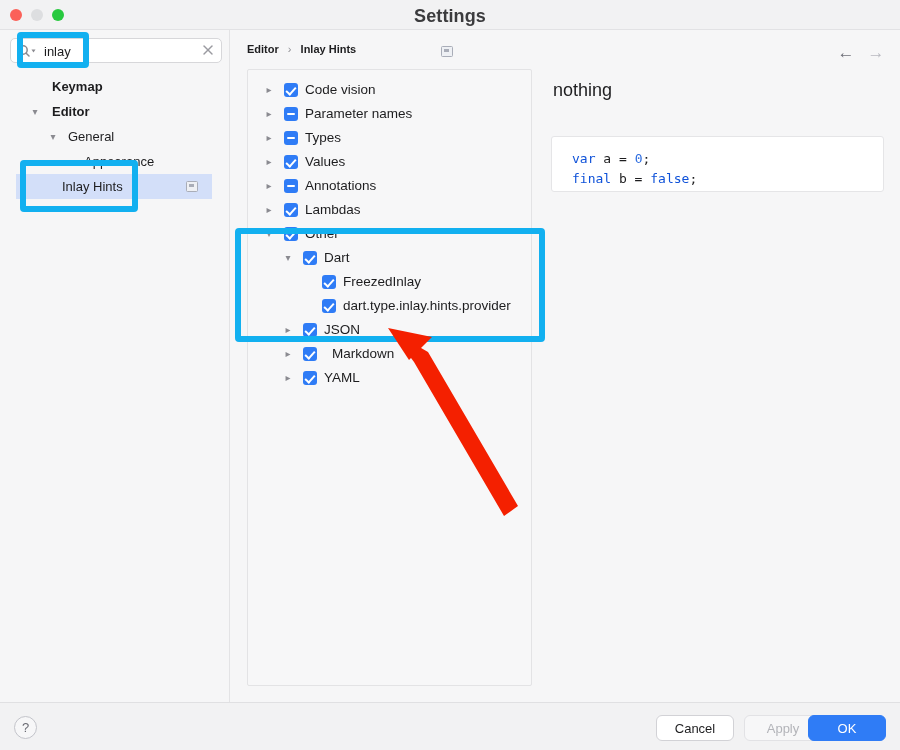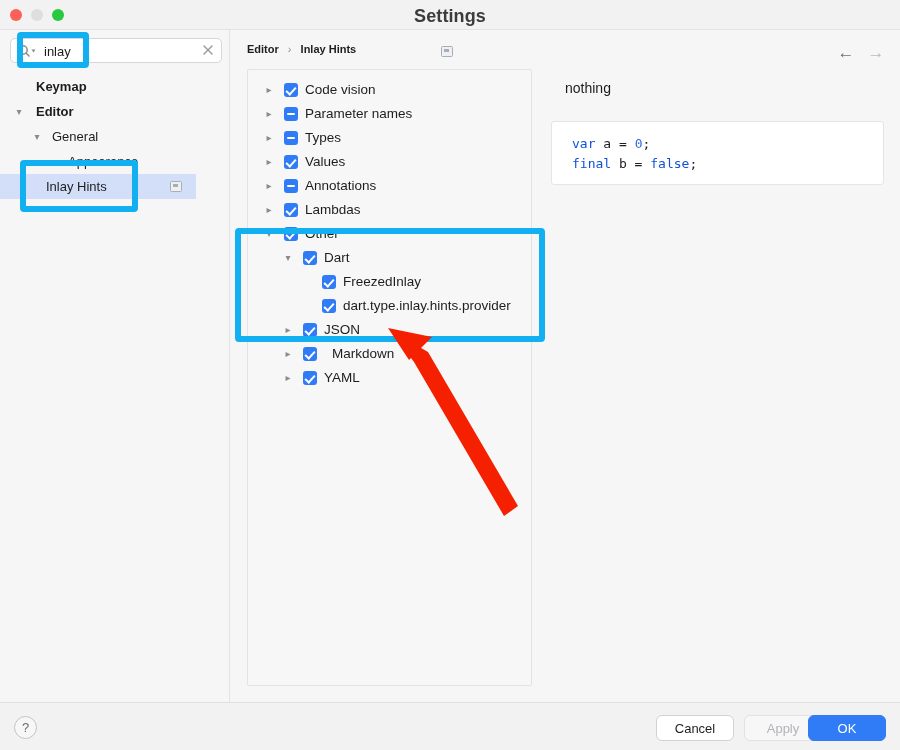--- a/index.html
+++ b/index.html
@@ -87,21 +87,21 @@
   #search-clear {
     position: absolute;
     right: 6px; top: 4px;
     width: 14px; height: 14px;
     cursor: pointer;
   }
 
   
   .side-row {
     position: absolute;
-    left: 0;
+    left: 16px;
     width: 196px; height: 25px;
     font-size: 13px;
     color: #1d1d1f;
     line-height: 25px;
     white-space: nowrap;
   }
   .side-row.selected { background: #d3dff9; }
   .side-row .chev {
     position: absolute;
     top: 0;
@@ -235,28 +235,28 @@
     position: absolute;
     top: 1px; height: 22px;
     background: #d3dff9;
     border-radius: 3px;
     z-index: -1;
   }
 
   
   #preview-label {
     position: absolute;
-    left: 334px; top: 50px;
-    font-size: 14px;
+    left: 322px; top: 50px;
+    font-size: 18px;
     color: #1d1d1f;
   }
   #code-box {
     position: absolute;
-    left: 320px; top: 91px;
-    width: 333px; height: 64px;
+    left: 320px; top: 106px;
+    width: 333px; height: 56px;
     background: #ffffff;
     border: 1px solid #e5e5e7;
     border-radius: 3px;
   }
   #code-box pre {
     position: absolute;
     left: 20px; top: 12px;
     font-family: "DejaVu Sans Mono", monospace;
     font-size: 13px;
     line-height: 20px;

